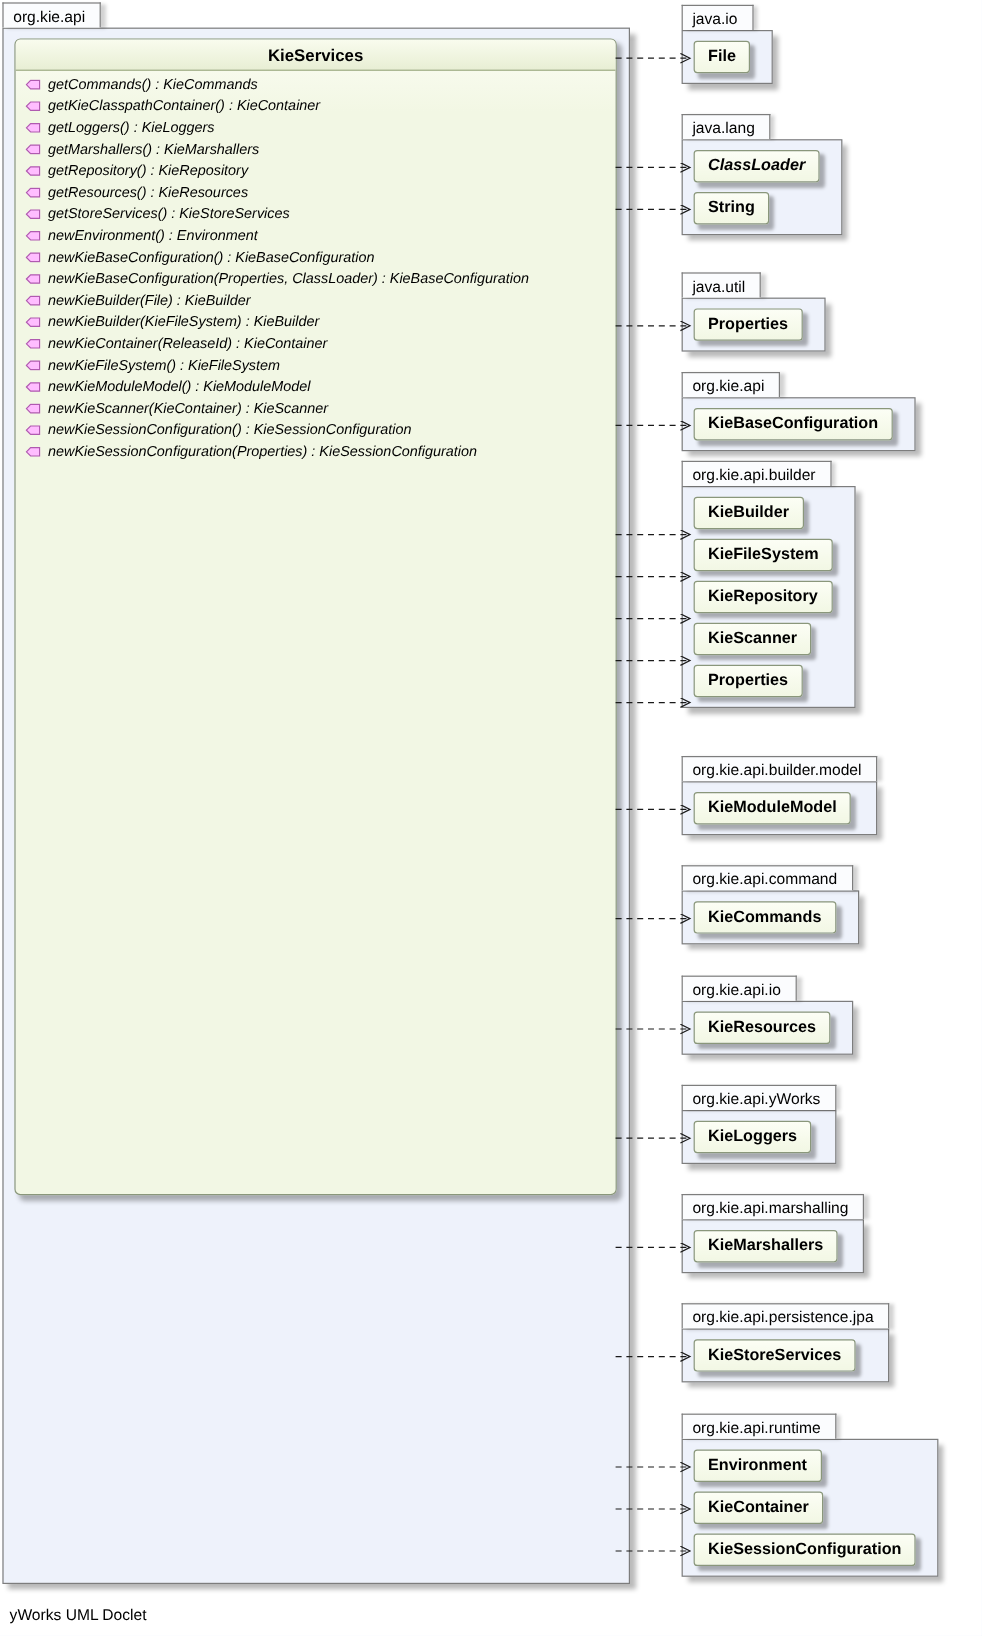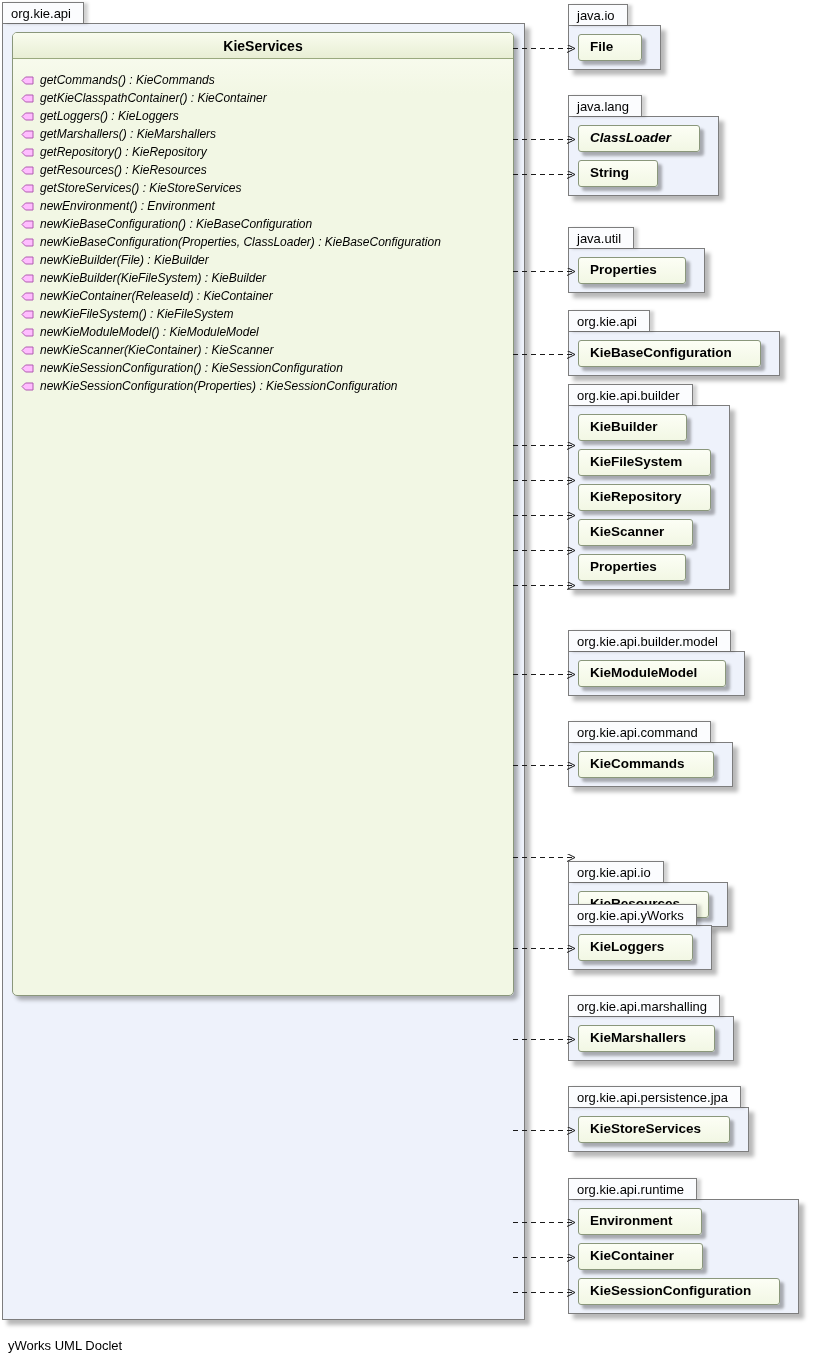--- a/index.html
+++ b/index.html
@@ -29,21 +29,21 @@
     padding:8px 18px 8px 9px;
     display:flex; flex-direction:column; align-items:flex-start; gap:8px;
     min-width:100%;
   }
 
   
   .class-box {
     background:linear-gradient(var(--class-fill-light,#fcfef5), var(--class-fill,#f2f7e4));
     border:1px solid var(--class-border,#8a977b);
     border-radius:3px;
-    padding:4px 28px 5px 11px;
+    padding:4px 11px 5px 11px;
     font-size:13.5px; font-weight:bold; line-height:16px;
     white-space:nowrap;
     box-shadow:4px 4px 3px rgba(0,0,0,0.30);
     cursor:pointer;
   }
   .class-box.italic .class-label { font-style:italic; }
 
   
   #left-package { left:2px; top:2px; }
   #left-package .pkg-body {
@@ -57,21 +57,21 @@
     box-shadow:4px 4px 4px rgba(0,0,0,0.30);
     overflow:hidden;
   }
   .class-header {
     font-weight:bold; font-size:14px; text-align:center;
     padding:5px 0 4px 0;
     border-bottom:1px solid #9aa97e;
     background:linear-gradient(#f9fcee,#e8eed4);
     cursor:pointer;
   }
-  .methods { padding:12px 6px 4px 8px; }
+  .methods { padding:2px 6px 4px 8px; }
   .method-row {
     display:flex; align-items:center; gap:6px;
     height:18px; font-size:12px; font-style:italic; white-space:nowrap;
     cursor:pointer;
   }
   .method-icon { flex:0 0 auto; }
   .method-icon polygon {
     fill:var(--method-icon-fill,#ffbdff);
     stroke:var(--method-icon-stroke,#b05ab0);
     stroke-width:1;
@@ -326,21 +326,21 @@
     <div class="pkg-tab">
       <span class="pkg-name">org.kie.api.command</span>
     </div>
     <div class="pkg-body">
   <div class="class-box">
     <span class="class-label">KieCommands</span>
   </div>
 </div>
   </div>
 
-  <div class="package" style="top: 813px; margin-top: 48px;">
+  <div class="package" style="top: 813px;">
     <div class="pkg-tab">
       <span class="pkg-name">org.kie.api.io</span>
     </div>
     <div class="pkg-body">
   <div class="class-box">
     <span class="class-label">KieResources</span>
   </div>
 </div>
   </div>
 

